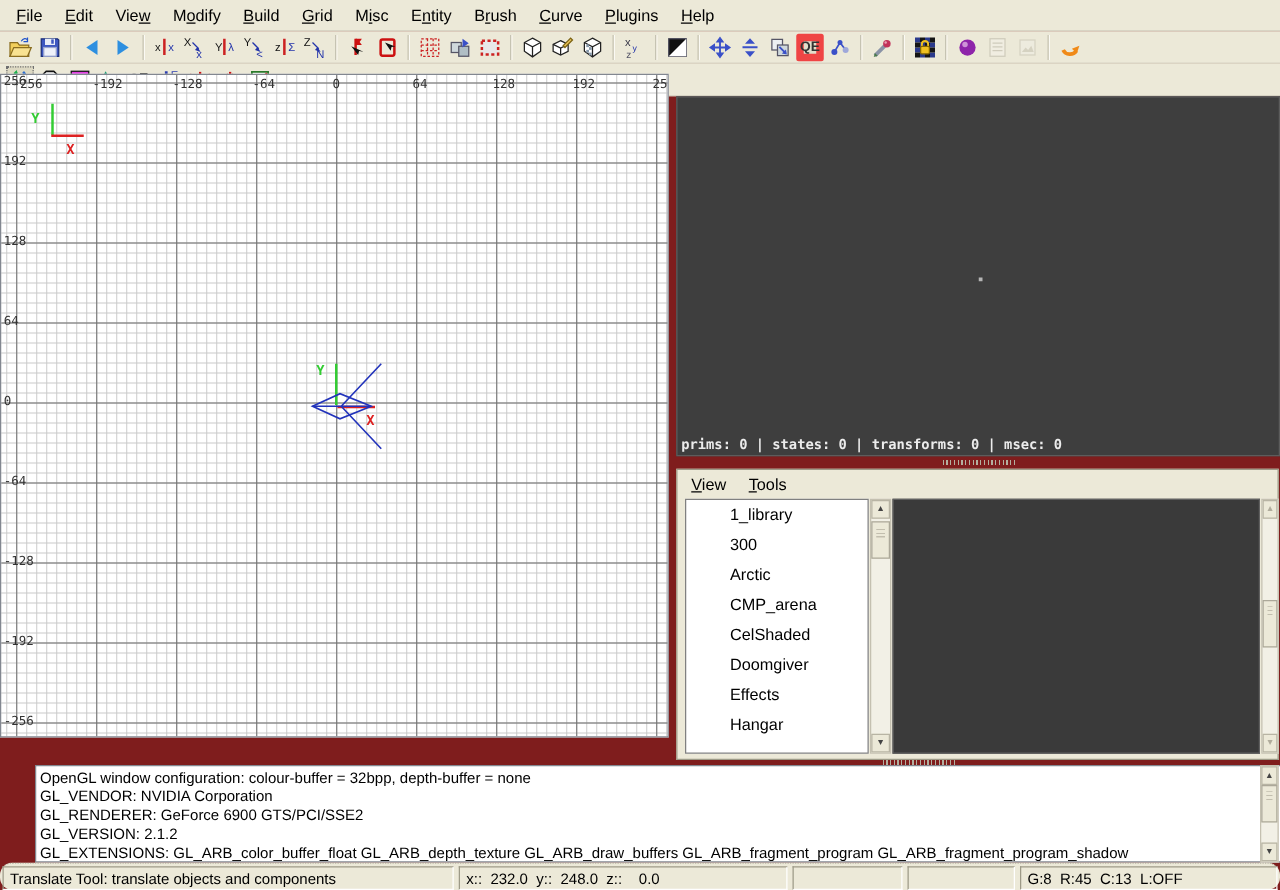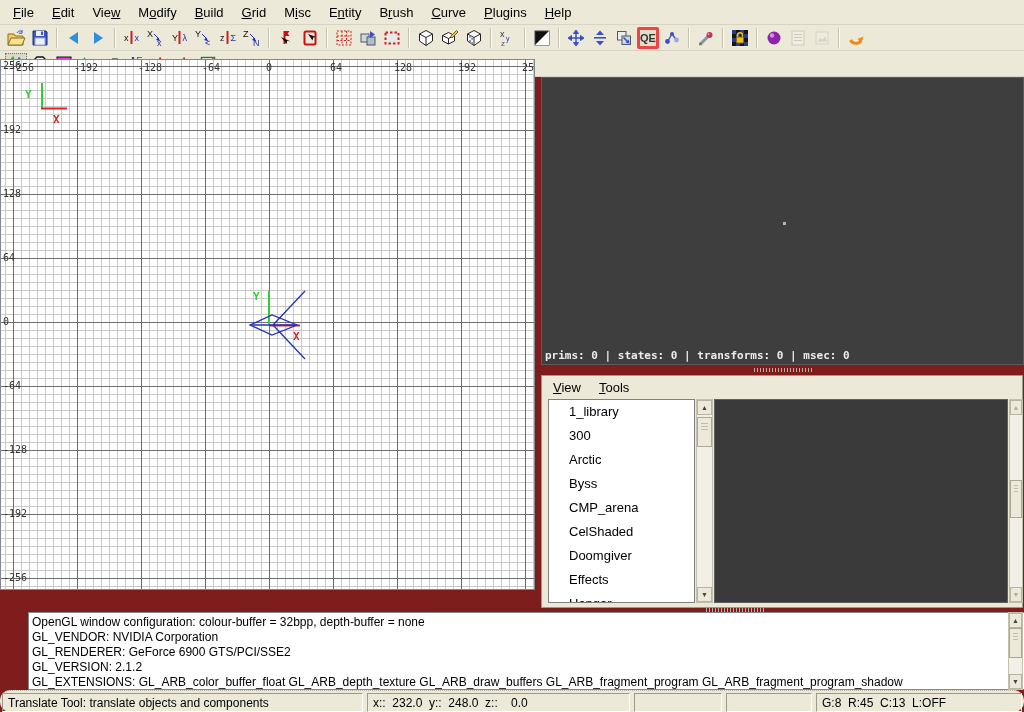--- a/index.html
+++ b/index.html
@@ -22,21 +22,21 @@
     display:flex; align-items:center; padding-left:4px;
     background:#ece9d8; border-bottom:1px solid #d8d4c4;
   }
   .toolbar1 { top:25px; }
   .toolbar2 { top:51px; }
   .tbtn {
     width:22px; height:22px; display:inline-flex; align-items:center; justify-content:center;
     margin:0 1px; border:1px solid transparent;
   }
   .tbtn.active { border:1px dotted #707070; background:#ddd9c3; }
-  .tbtn.pressed { border:3px solid #ef4444; background:#e2decb; border-radius:2px; }
+  .tbtn.pressed { border:6px solid #ef4444; background:#e2decb; border-radius:2px; }
   .tbtn.disabled { opacity:.55; }
   .ticon { width:20px; height:20px; display:block; }
   .ticon svg { display:block; width:20px; height:20px; }
   .ticon.txt { font-size:11px; line-height:20px; text-align:center; color:#333; font-weight:bold; }
   .tsep {
     width:2px; height:20px; margin:0 4px;
     border-left:1px solid #c6c3b2; border-right:1px solid #fbfaf4;
   }
   
   .view2d {
@@ -79,21 +79,21 @@
   
   .inspector {
     position:absolute; left:541px; top:375px; width:482px; height:233px;
     background:#ece9d8; border:1px solid #9d9a87;
   }
   .insp-menu { position:absolute; left:2px; top:0; height:22px; display:flex; align-items:center; }
   .dirlist {
     position:absolute; left:6px; top:23px; width:147px; height:204px;
     background:#fff; border:1px solid #808080; overflow:hidden;
   }
-  .list-item { height:24px; line-height:24px; padding-left:20px; font-size:13px; white-space:nowrap; }
+  .list-item { height:24px; line-height:24px; padding-left:35px; font-size:13px; white-space:nowrap; }
   .texview {
     position:absolute; left:172px; top:23px; width:294px; height:204px;
     background:#3a3a3a; border:1px solid #606060;
   }
   
   .scroll { position:absolute; background:#f2f0e6; border:1px solid #c4c0b0; }
   .dirlist-sb { left:154px; top:23px; width:17px; height:204px; }
   .texview-sb { left:467px; top:23px; width:14px; height:204px; }
   .console-sb { left:1008px; top:612px; width:15px; height:78px; }
   .sb-btn {
@@ -608,21 +608,20 @@
 
   <div class="inspector">
     <div class="insp-menu">
         <span class="menu-item"><u>V</u>iew</span>
         <span class="menu-item"><u>T</u>ools</span>
       </div>
     <div class="dirlist">
         <div class="list-item">1_library</div>
         <div class="list-item">300</div>
         <div class="list-item">Arctic</div>
-        <div class="list-item">Byss</div>
         <div class="list-item">CMP_arena</div>
         <div class="list-item">CelShaded</div>
         <div class="list-item">Doomgiver</div>
         <div class="list-item">Effects</div>
         <div class="list-item">Hangar</div>
       </div>
     <div class="scroll dirlist-sb">
       <div class="sb-btn up">▲</div>
       <div class="sb-thumb" style="top:17px;height:30px;"></div>
       <div class="sb-btn down">▼</div>

